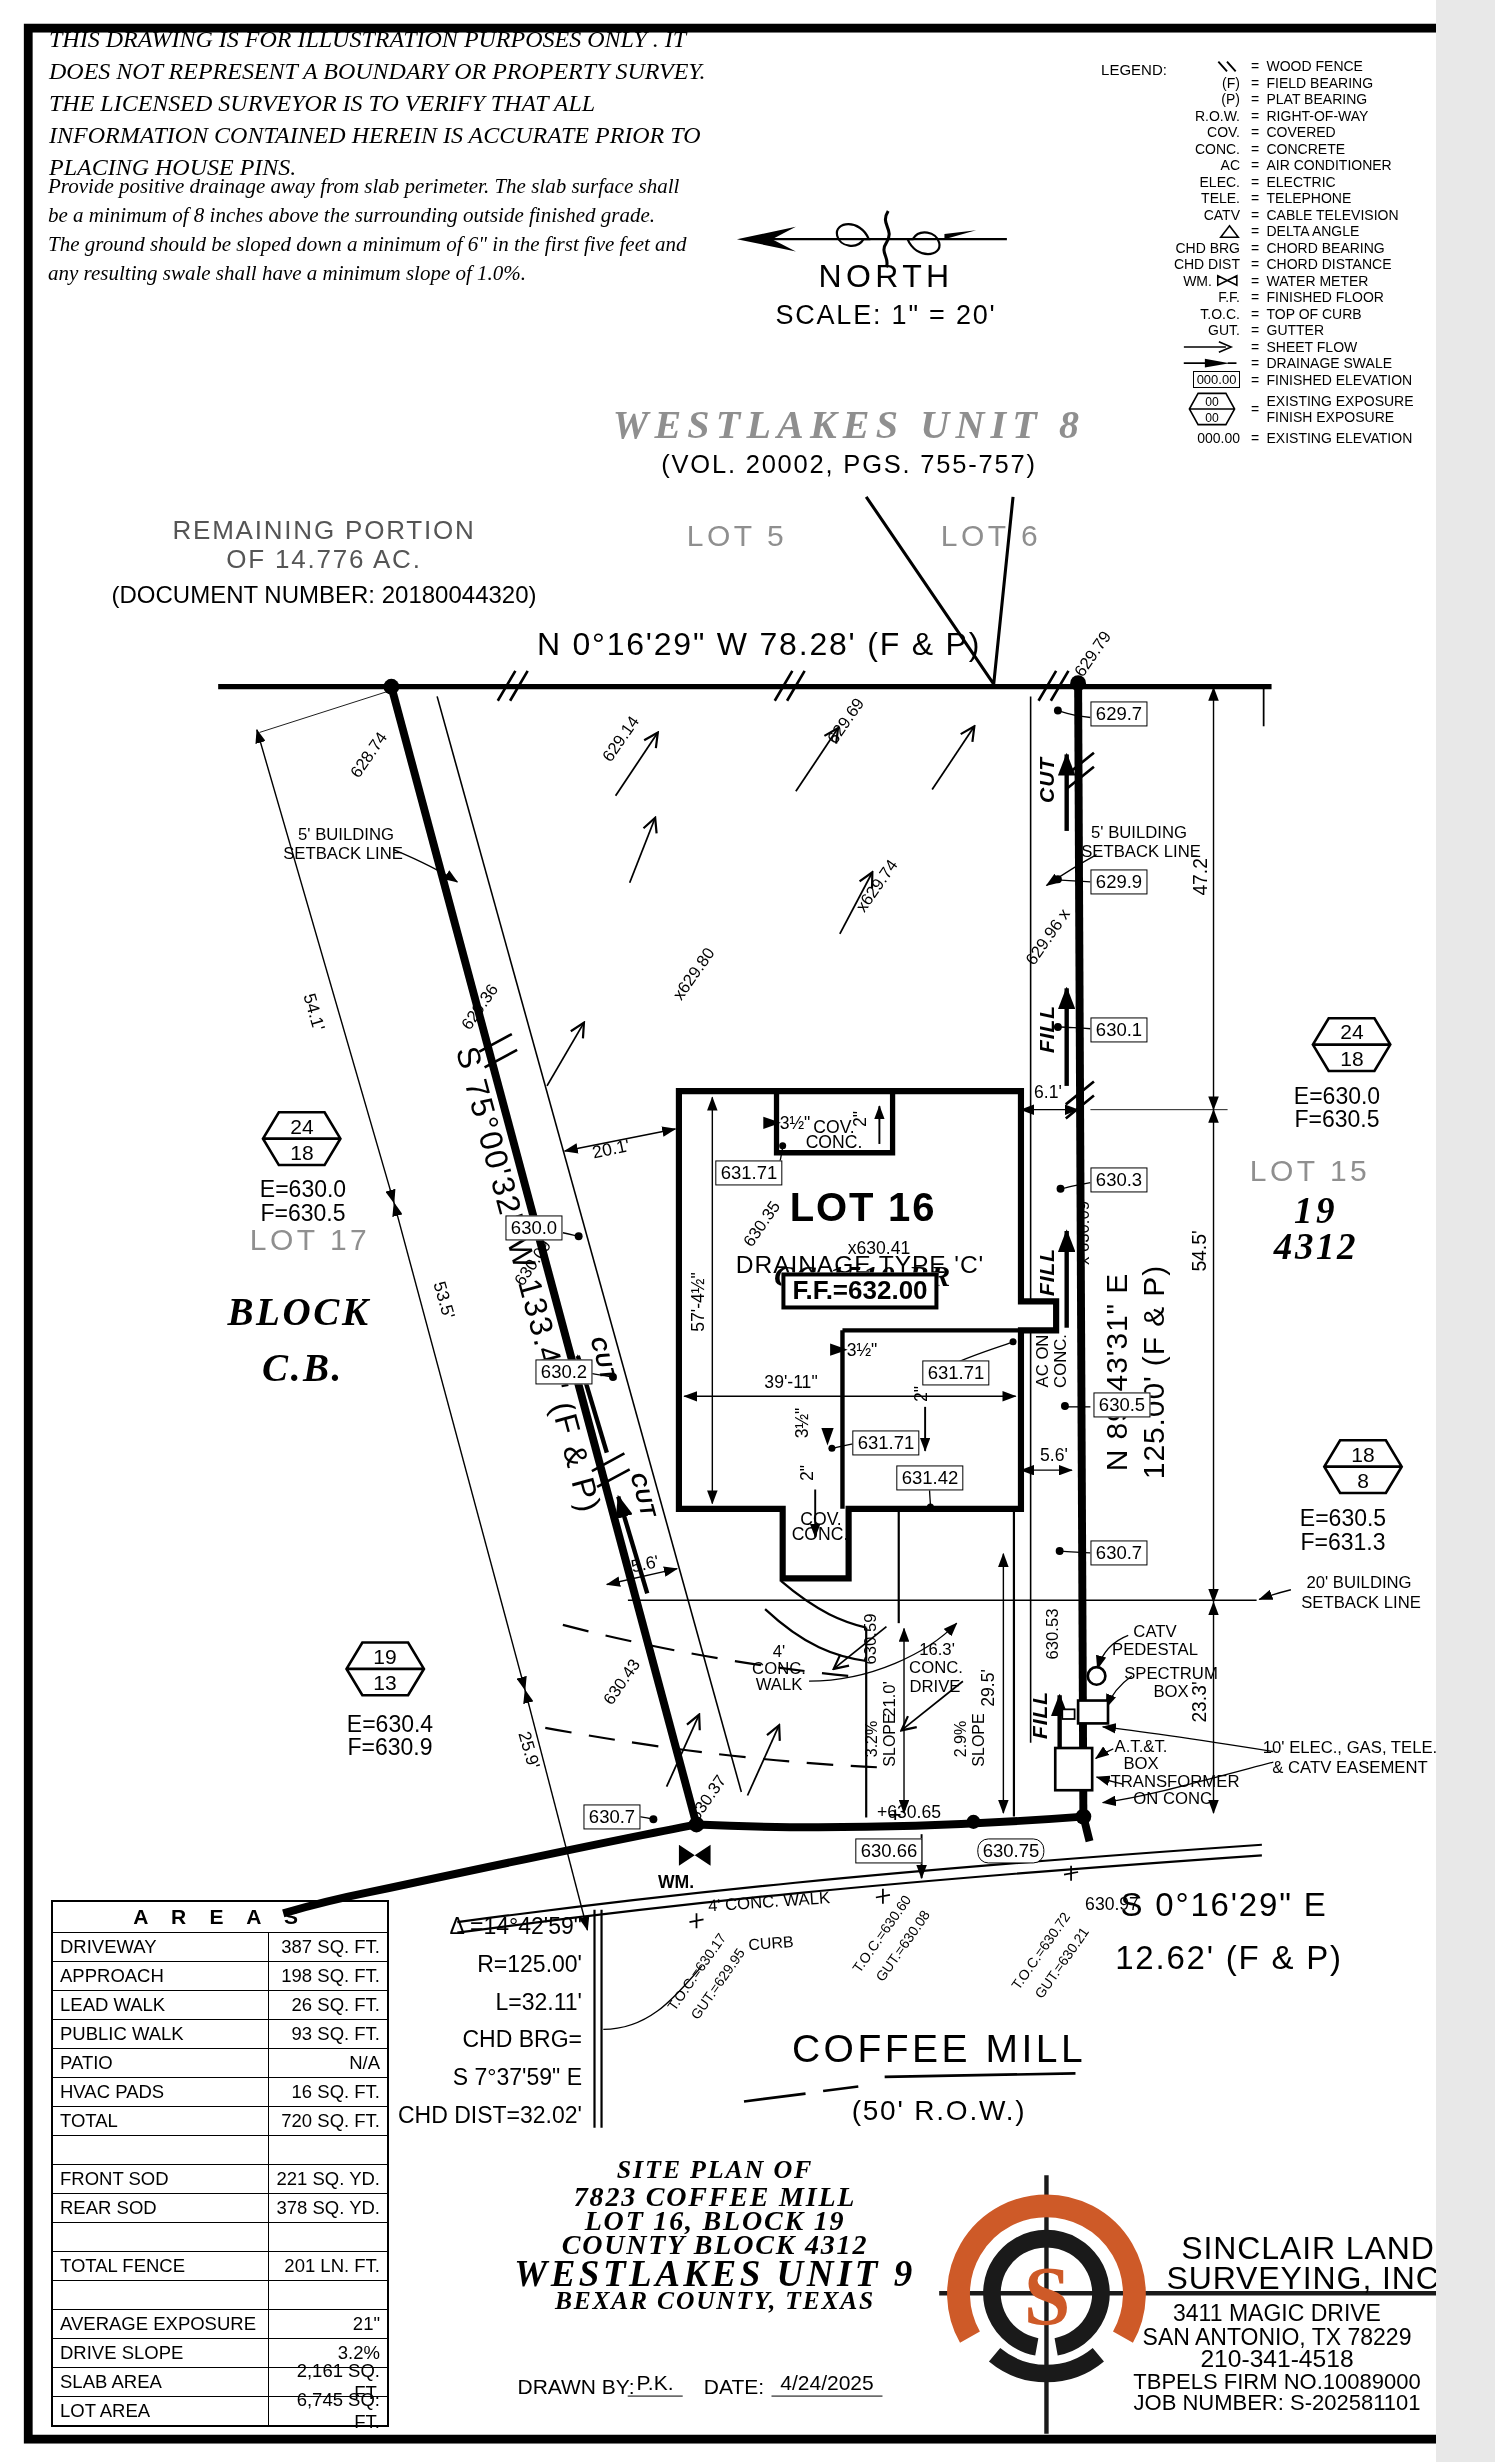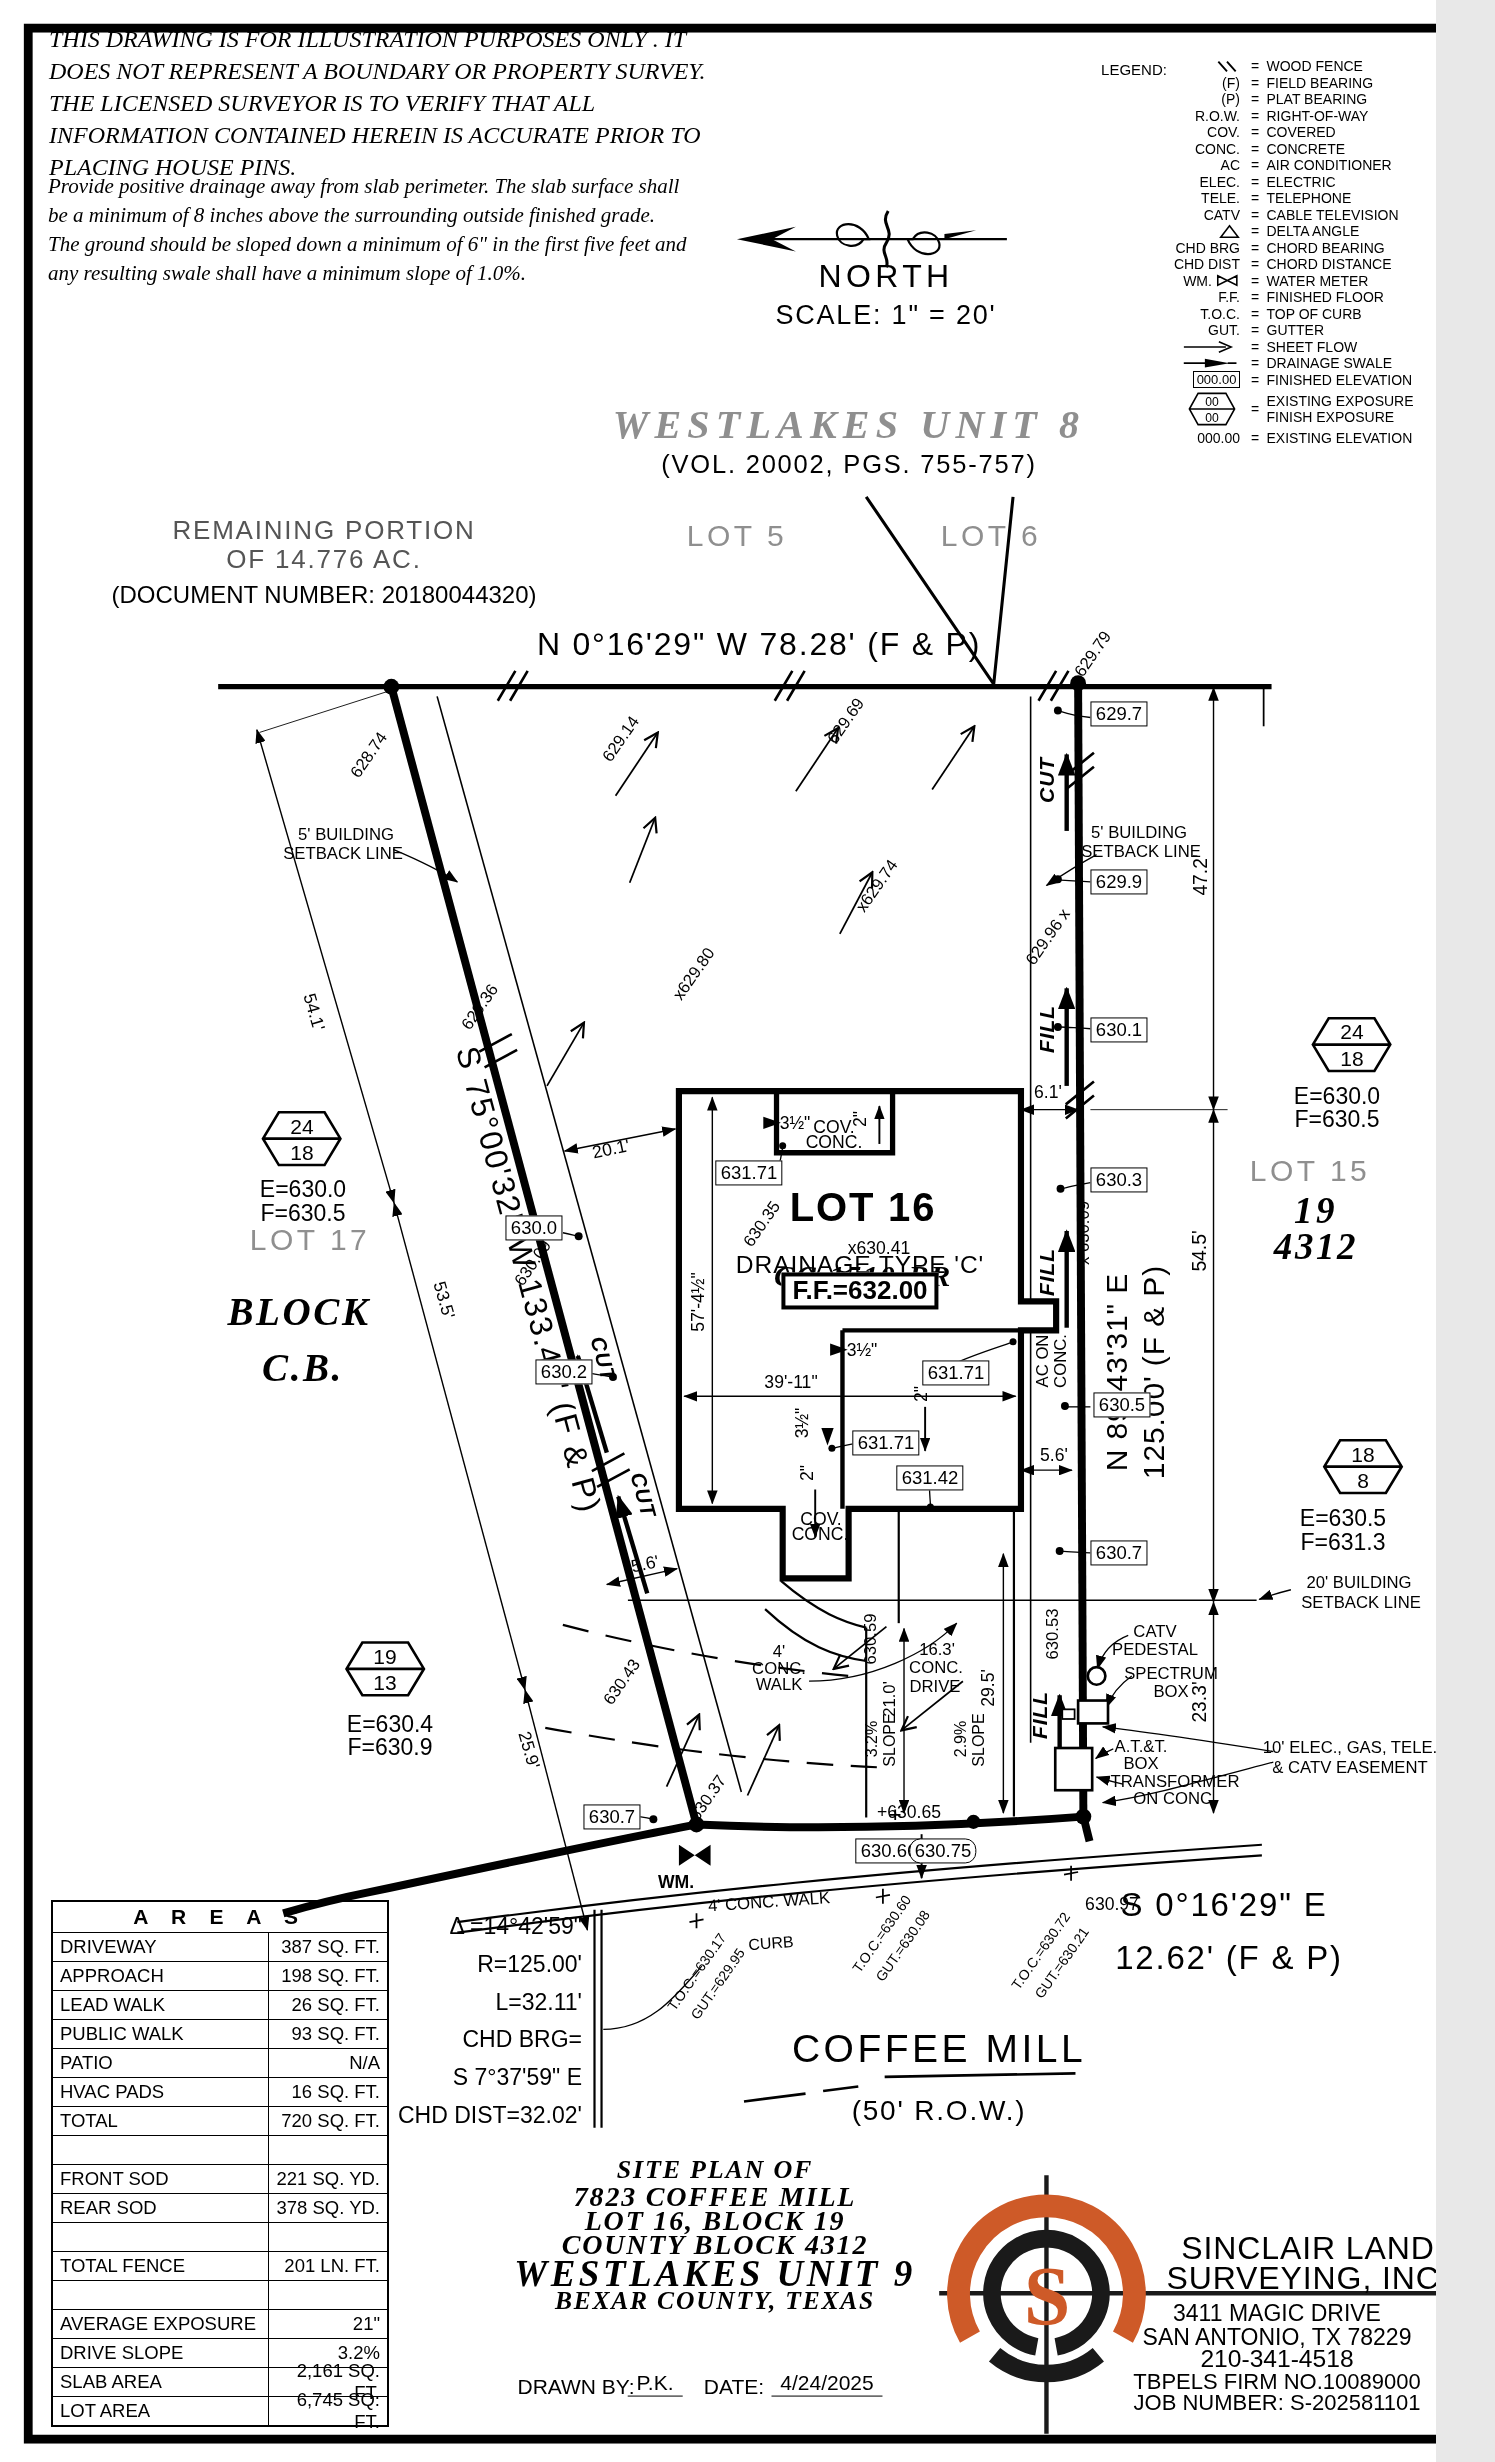--- a/index.html
+++ b/index.html
@@ -467,21 +467,21 @@
 <span class="t box" style="left:1119px;top:714px;">629.7</span>
 <span class="t box" style="left:1119px;top:882px;">629.9</span>
 <span class="t box" style="left:1119px;top:1030px;">630.1</span>
 <span class="t box" style="left:1119px;top:1180px;">630.3</span>
 <span class="t box" style="left:1122px;top:1405px;">630.5</span>
 <span class="t box" style="left:1119px;top:1553px;">630.7</span>
 <span class="t box" style="left:534px;top:1228px;">630.0</span>
 <span class="t box" style="left:564px;top:1372px;">630.2</span>
 <span class="t box" style="left:612px;top:1817px;">630.7</span>
 <span class="t box" style="left:889px;top:1851px;">630.66</span>
-<span class="t box" style="left:943px;top:1851px;border-radius:11px;">630.75</span>
+<span class="t box" style="left:1011px;top:1851px;border-radius:11px;">630.75</span>
 <span class="t box" style="left:749px;top:1173px;">631.71</span>
 <span class="t box" style="left:956px;top:1373px;">631.71</span>
 <span class="t box" style="left:886px;top:1443px;">631.71</span>
 <span class="t box" style="left:930px;top:1478px;">631.42</span>
 
 <span class="t rm55 spot" style="left:369px;top:755px;">628.74</span>
 <span class="t rm55 spot" style="left:621px;top:739px;">629.14</span>
 <span class="t rm55 spot" style="left:846px;top:721px;">629.69</span>
 <span class="t rm55 spot" style="left:1093px;top:654px;">629.79</span>
 <span class="t rm55 spot" style="left:480px;top:1007px;">629.36</span>

